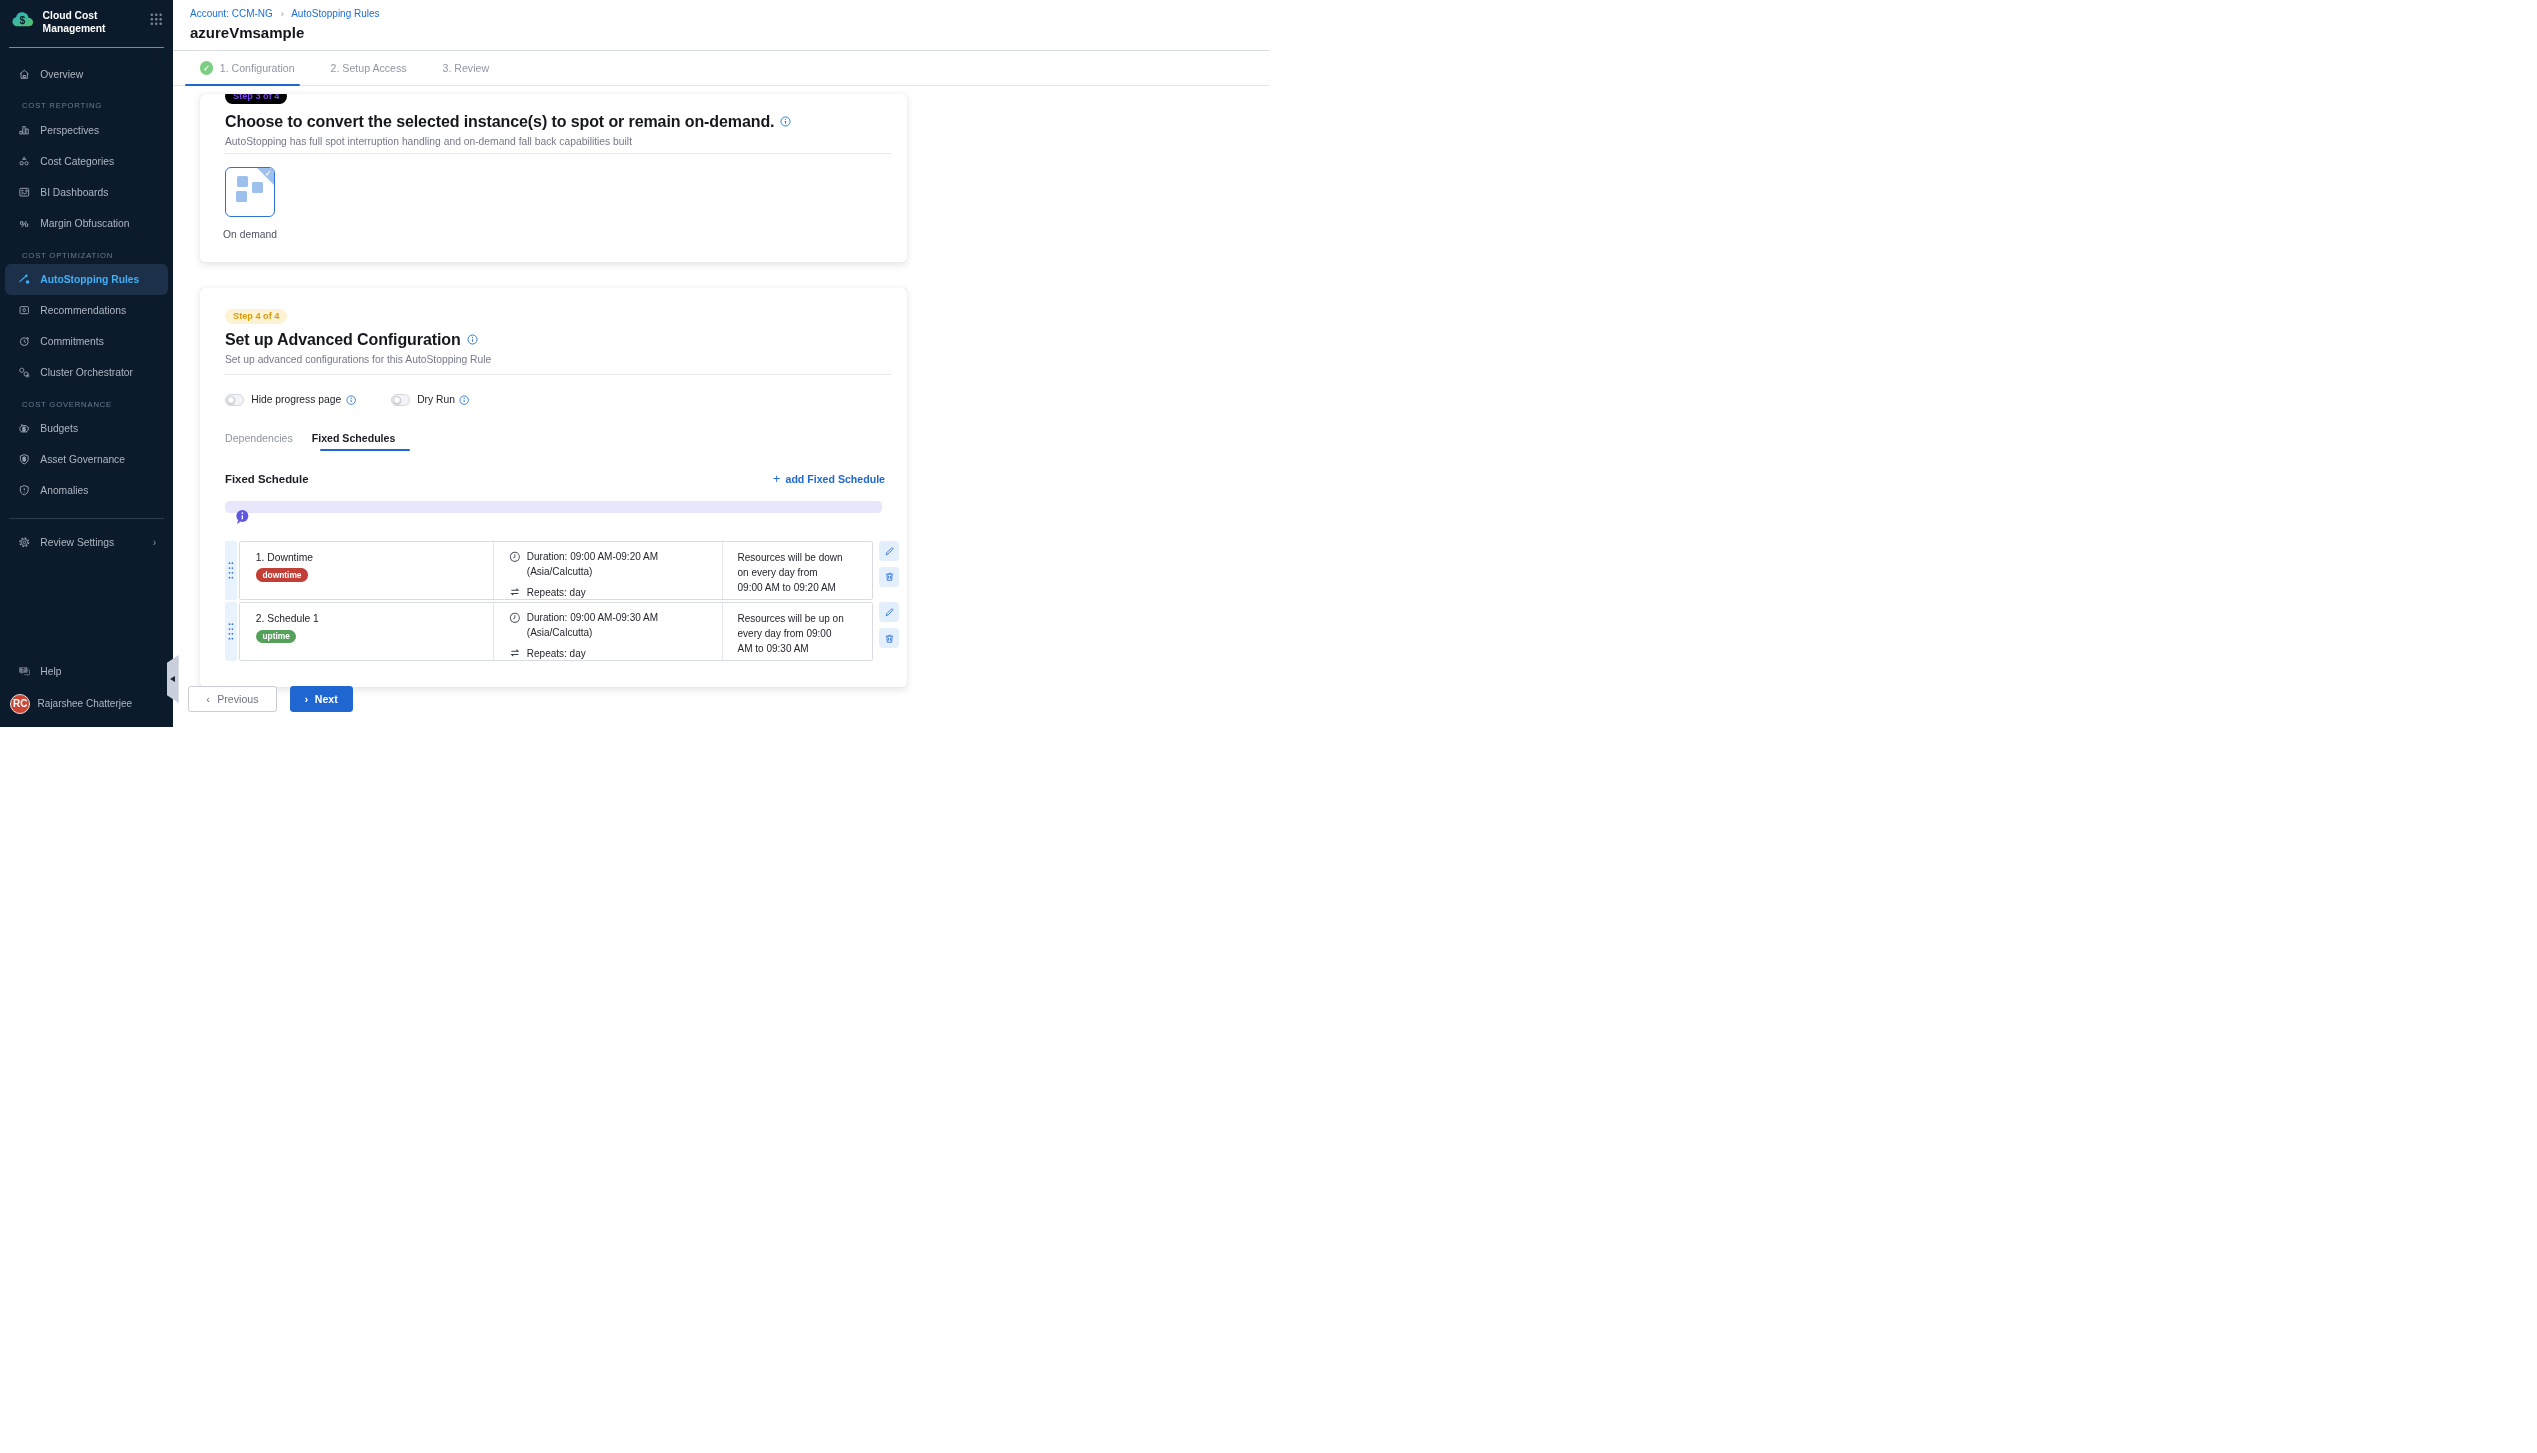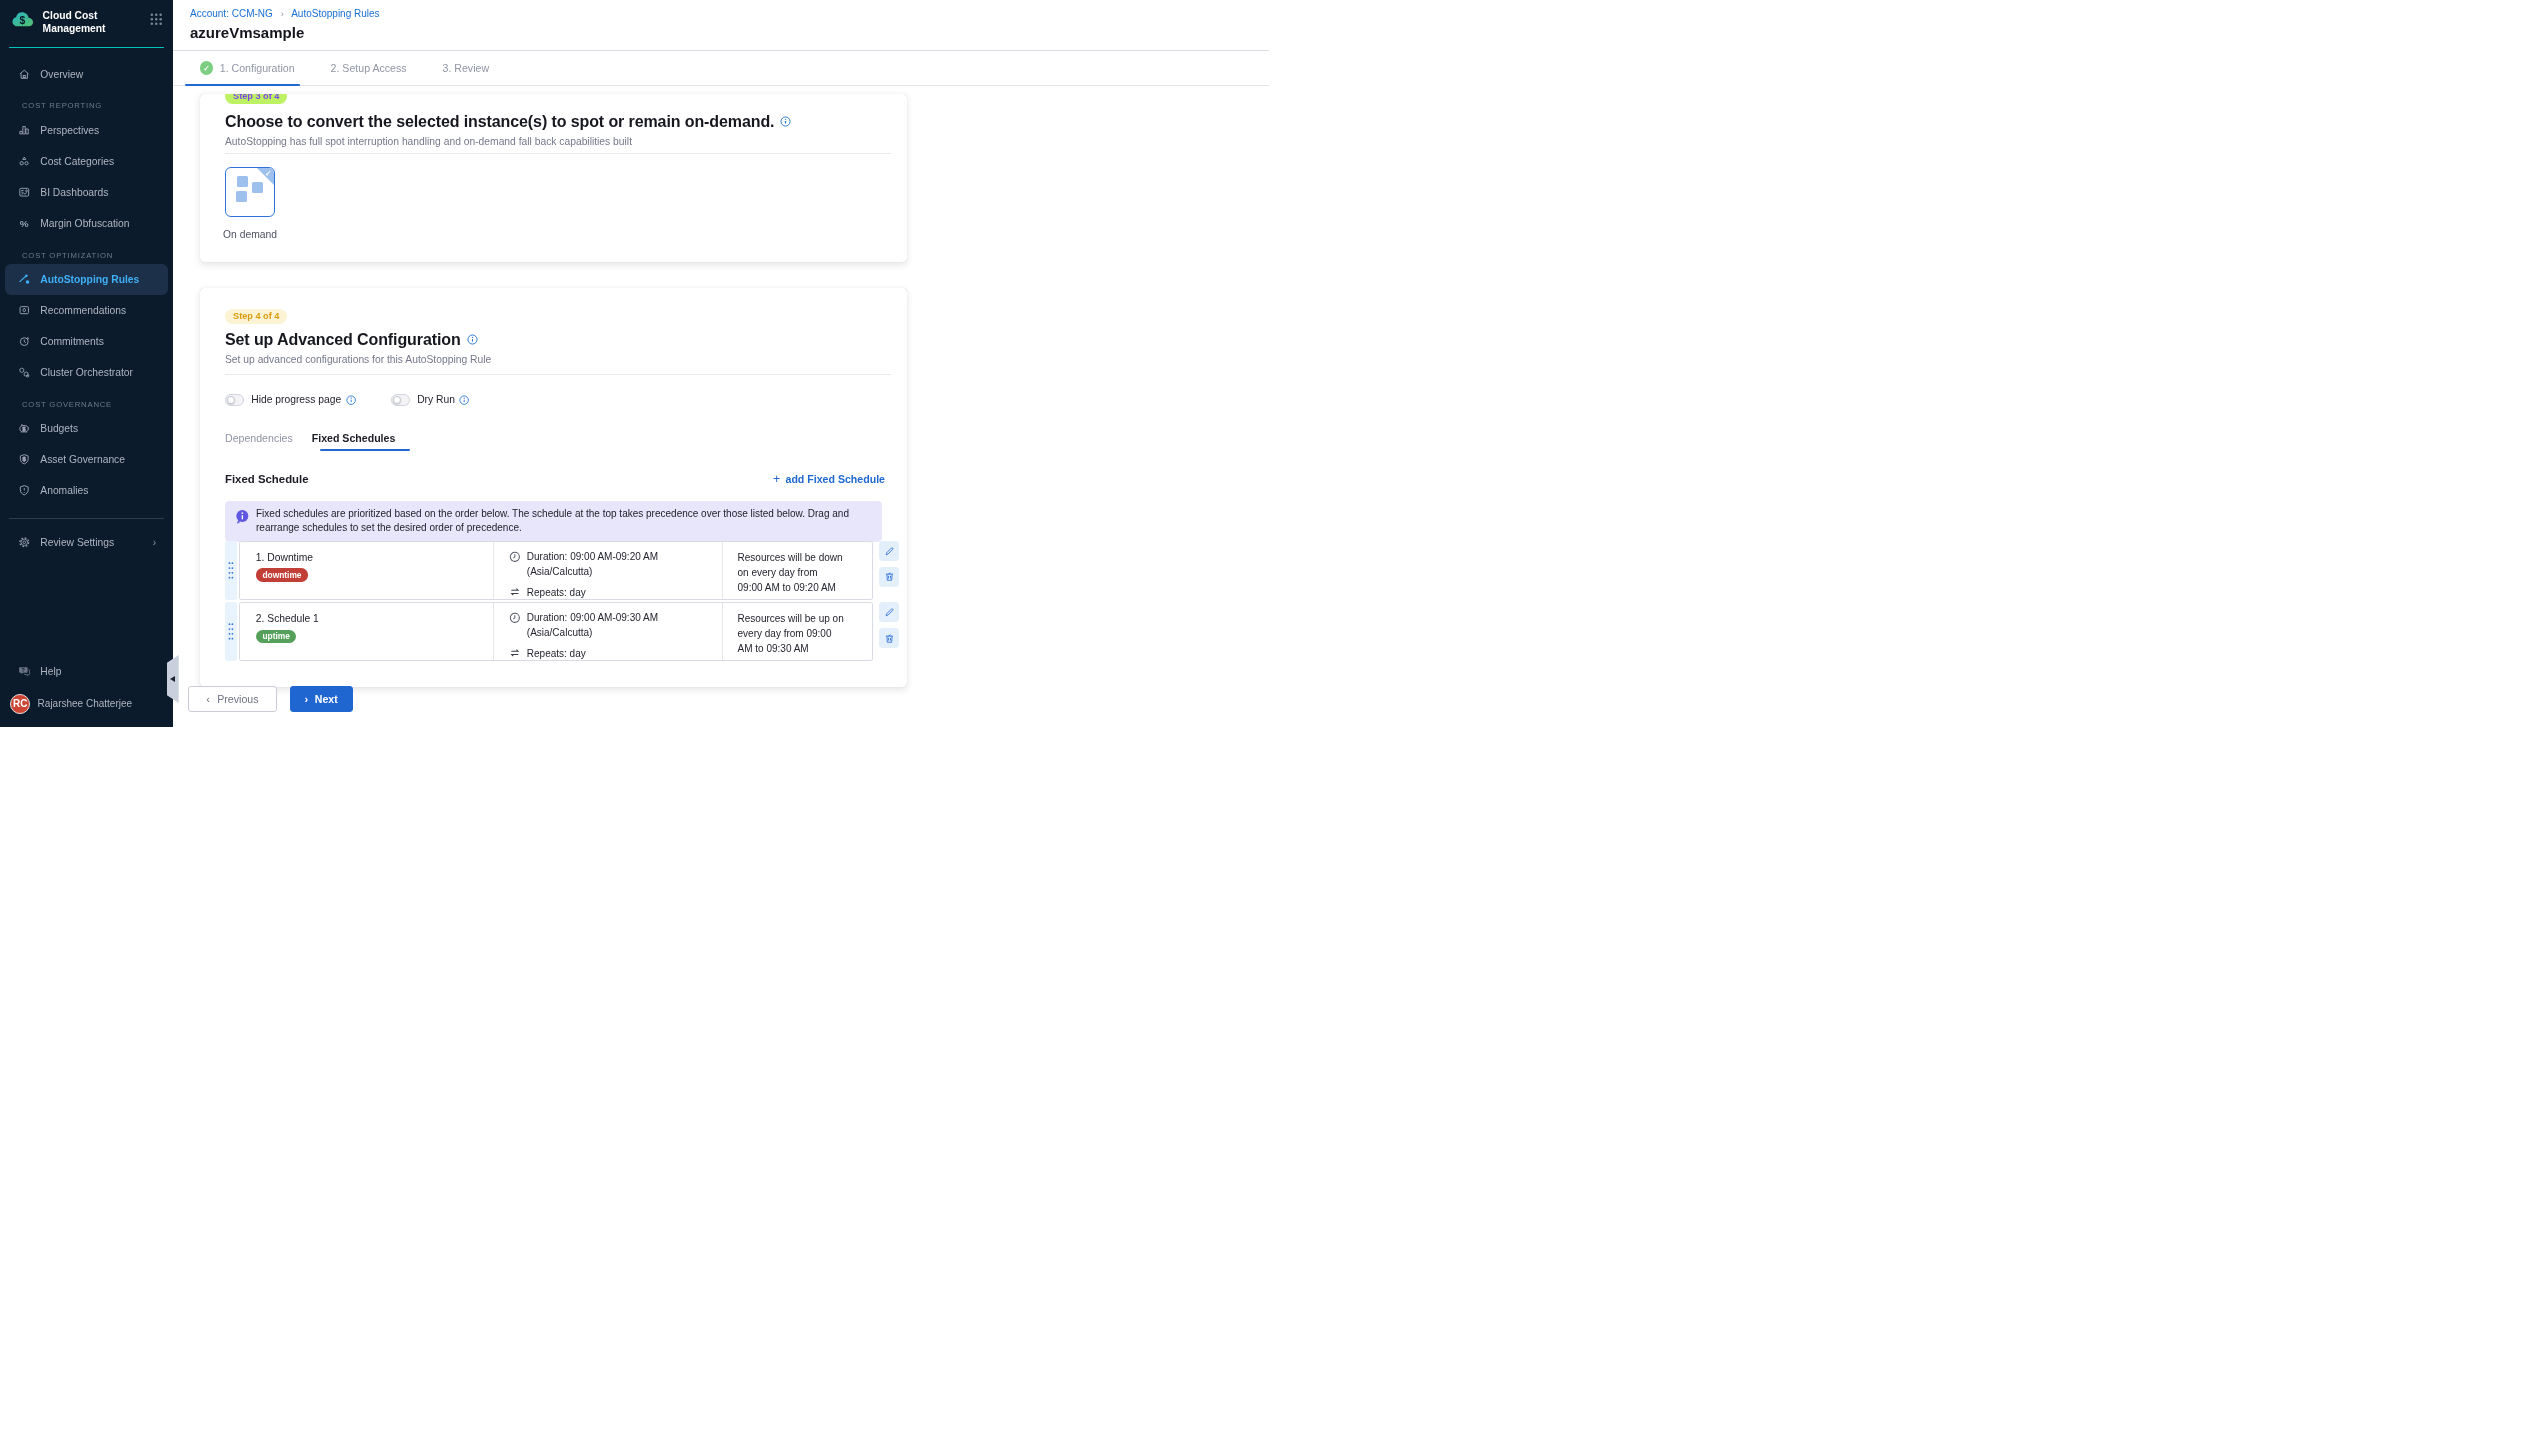--- a/index.html
+++ b/index.html
@@ -36,21 +36,21 @@
   .wtab { display:flex; align-items:center; font-size:10.6px; color:#9196a5; margin-right:36px; cursor:pointer;}
   .wtab .chk { width:13.2px; height:13.2px; border-radius:50%; background:#7ccf82; color:#fff; font-size:8px; font-weight:bold; display:flex; align-items:center; justify-content:center; margin-right:6.6px;}
   .wtab-underline { position:absolute; left:11.7px; bottom:-0.7px; width:115px; height:2.2px; background:#1f68d1; border-radius:1.5px;}
 
   .content { position:absolute; top:87px; left:0; right:0; bottom:0; background:#fff;}
   .card { position:absolute; left:27px; width:707px; background:#fff; border-radius:4.4px; box-shadow:0 0 0.7px rgba(40,41,61,.25), 0 2.2px 7.3px rgba(40,41,61,.12); }
   .card1 { top:7.3px; height:168px; overflow:hidden;}
   .card2 { top:201px; height:399px; }
 
   .badge-step { position:absolute; left:25px; font-size:9.2px; font-weight:bold; padding:2.2px 8px 2.9px; border-radius:8px; }
-  .badge-step3 { top:-5.1px; color:#7d49e8; background:#bef264; }
+  .badge-step3 { top:-5.1px; color:#7d49e8; background:#000000; }
   .badge-step4 { top:20.6px; color:#dc9c10; background:#fcf3d4; }
   .card-h { position:absolute; left:25px; font-size:16px; font-weight:bold; color:#17181f; letter-spacing:-0.1px; display:flex; align-items:center; gap:5.9px;}
   .card-sub { position:absolute; left:25px; font-size:10.3px; color:#75788a; }
   .card-div { position:absolute; left:25px; right:16px; height:0.7px; background:#e7e8ee; }
 
   
   .tile { position:absolute; left:25px; top:73px; width:50px; height:50px; border:1.5px solid #2e71d8; border-radius:5.9px; background:#fff; overflow:hidden; cursor:pointer;}
   .tile .sq { position:absolute; width:11px; height:11px; border-radius:1.5px; background:#9dc0ec; }
   .tile .corner { position:absolute; top:-1.5px; right:-1.5px; width:0; height:0; border-top:20.6px solid #9dc0ec; border-left:20.6px solid transparent;}
   .tile .tick { position:absolute; top:0.7px; right:2.2px; color:#fff; font-size:8px; font-weight:bold; z-index:2;}
@@ -408,21 +408,20 @@
 
         <div class="notice">
           <span class="notice-ico">
             <svg width="14.7" height="15.4" viewBox="0 0 20 21">
                 <circle cx="10" cy="9.5" r="8.2" fill="#5f57e0"></circle>
                 <path d="M4.2 15.5 2.6 20l4.6-2.4z" fill="#5f57e0"></path>
                 <rect x="9.1" y="8.3" width="1.8" height="6" rx=".9" fill="#fff"></rect>
                 <circle cx="10" cy="5.6" r="1.2" fill="#fff"></circle>
               </svg>
           </span>
-          <span>Fixed schedules are prioritized based on the order below. The schedule at the top takes precedence over those listed below. Drag and rearrange schedules to set the desired order of precedence.</span>
         </div>
 
         <div class="rows">
 
           <div class="srow">
             <div class="drag">
               <svg width="5.9" height="19" viewBox="0 0 8 26">
                   <g fill="#2e71d8">
                     <circle cx="2" cy="3" r="1.2"></circle>
                     <circle cx="6" cy="3" r="1.2"></circle>

